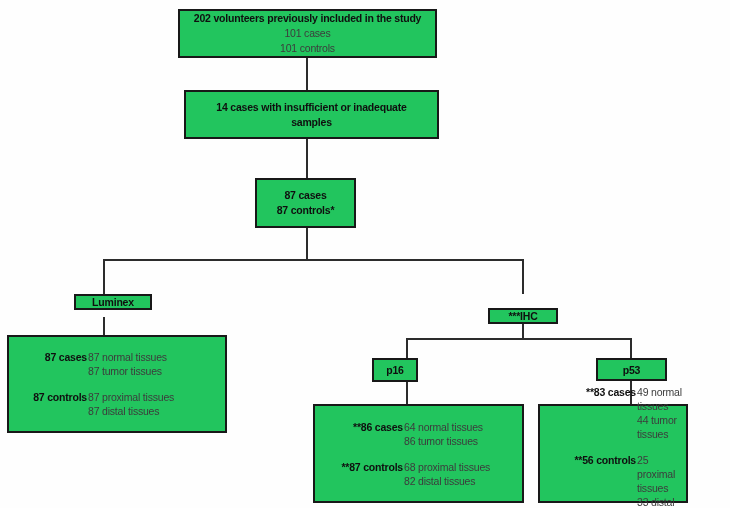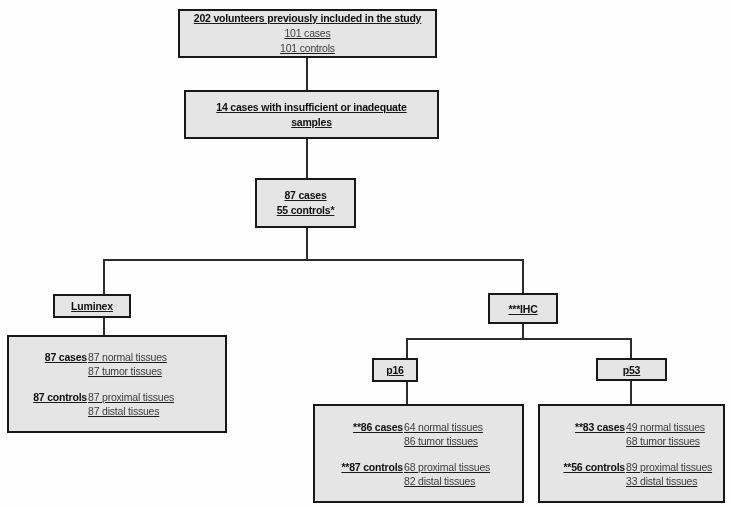--- a/index.html
+++ b/index.html
@@ -1,23 +1,22 @@
 <!DOCTYPE html>
 <html><head>
 <meta charset="utf-8">
 <style>
   html,body{margin:0;padding:0;background:#ffffff;}
   .canvas{
     position:relative;width:730px;height:508px;background:#fefefe;overflow:hidden;
     font-family:"Liberation Sans",sans-serif;color:#1b1b1b;font-size:10.5px;letter-spacing:-0.2px;
   }
   .box{
-    position:absolute;box-sizing:border-box;background:#e5e5e5;
+    position:absolute;box-sizing:border-box;background:#22c55e;
     border:2.5px solid #181818;
-    text-decoration:underline;
   }
   .center{display:flex;flex-direction:column;align-items:center;justify-content:center;text-align:center;}
   .b{font-weight:bold;color:#0f0f0f;}
   .r{font-weight:normal;color:#3c3c3c;}
   .nowrap{white-space:nowrap;}
   .lh{line-height:15px;}
   .line{position:absolute;background:#2c2c2c;}
   .v{width:2px;}
   .h{height:2px;}
   .detail{display:flex;flex-direction:column;justify-content:center;}
@@ -53,45 +52,45 @@
     <div class="r">101 controls</div>
   </div>
 
   <div class="box center lh" style="left:184px;top:90px;width:255px;height:49px">
     <div class="b nowrap">14 cases with insufficient or inadequate</div>
     <div class="b">samples</div>
   </div>
 
   <div class="box center lh" style="left:255px;top:178px;width:101px;height:50px">
     <div class="b">87 cases</div>
-    <div class="b">55 controls*</div>
+    <div class="b">87 controls*</div>
   </div>
 
-  <div class="box center" style="left:53px;top:294px;width:78px;height:24px">
+  <div class="box center" style="left:74px;top:294px;width:78px;height:16px">
     <div class="b">Luminex</div>
   </div>
 
   <div class="box detail lux-detail" style="left:7px;top:335px;width:220px;height:98px;padding:6px 6px 6px 12px">
     <div class="row">
       <div class="lbl">87 cases</div>
       <div class="vals">
         <div>87 normal tissues</div>
         <div>87 tumor tissues</div>
       </div>
     </div>
     <div class="row">
       <div class="lbl">87 controls</div>
       <div class="vals">
         <div>87 proximal tissues</div>
         <div>87 distal tissues</div>
       </div>
     </div>
   </div>
 
-  <div class="box center" style="left:488px;top:293px;width:70px;height:31px">
+  <div class="box center" style="left:488px;top:308px;width:70px;height:16px">
     <div class="b">***IHC</div>
   </div>
 
   <div class="box center" style="left:372px;top:358px;width:46px;height:24px">
     <div class="b">p16</div>
   </div>
 
   <div class="box detail ihc-detail" style="left:313px;top:404px;width:211px;height:99px;padding:6px 3px 6px 14px">
     <div class="row">
       <div class="lbl">**86 cases</div>
@@ -106,30 +105,30 @@
         <div>68 proximal tissues</div>
         <div>82 distal tissues</div>
       </div>
     </div>
   </div>
 
   <div class="box center" style="left:596px;top:358px;width:71px;height:23px">
     <div class="b">p53</div>
   </div>
 
-  <div class="box detail ihc-detail" style="left:538px;top:404px;width:187px;height:99px;padding:6px 3px 6px 11px">
+  <div class="box detail ihc-detail" style="left:538px;top:404px;width:150px;height:99px;padding:6px 3px 6px 22px">
     <div class="row">
       <div class="lbl">**83 cases</div>
       <div class="vals">
         <div>49 normal tissues</div>
-        <div>68 tumor tissues</div>
+        <div>44 tumor tissues</div>
       </div>
     </div>
     <div class="row">
       <div class="lbl">**56 controls</div>
       <div class="vals">
-        <div>89 proximal tissues</div>
+        <div>25 proximal tissues</div>
         <div>33 distal tissues</div>
       </div>
     </div>
   </div>
 
 </div>
 
 </body></html>

